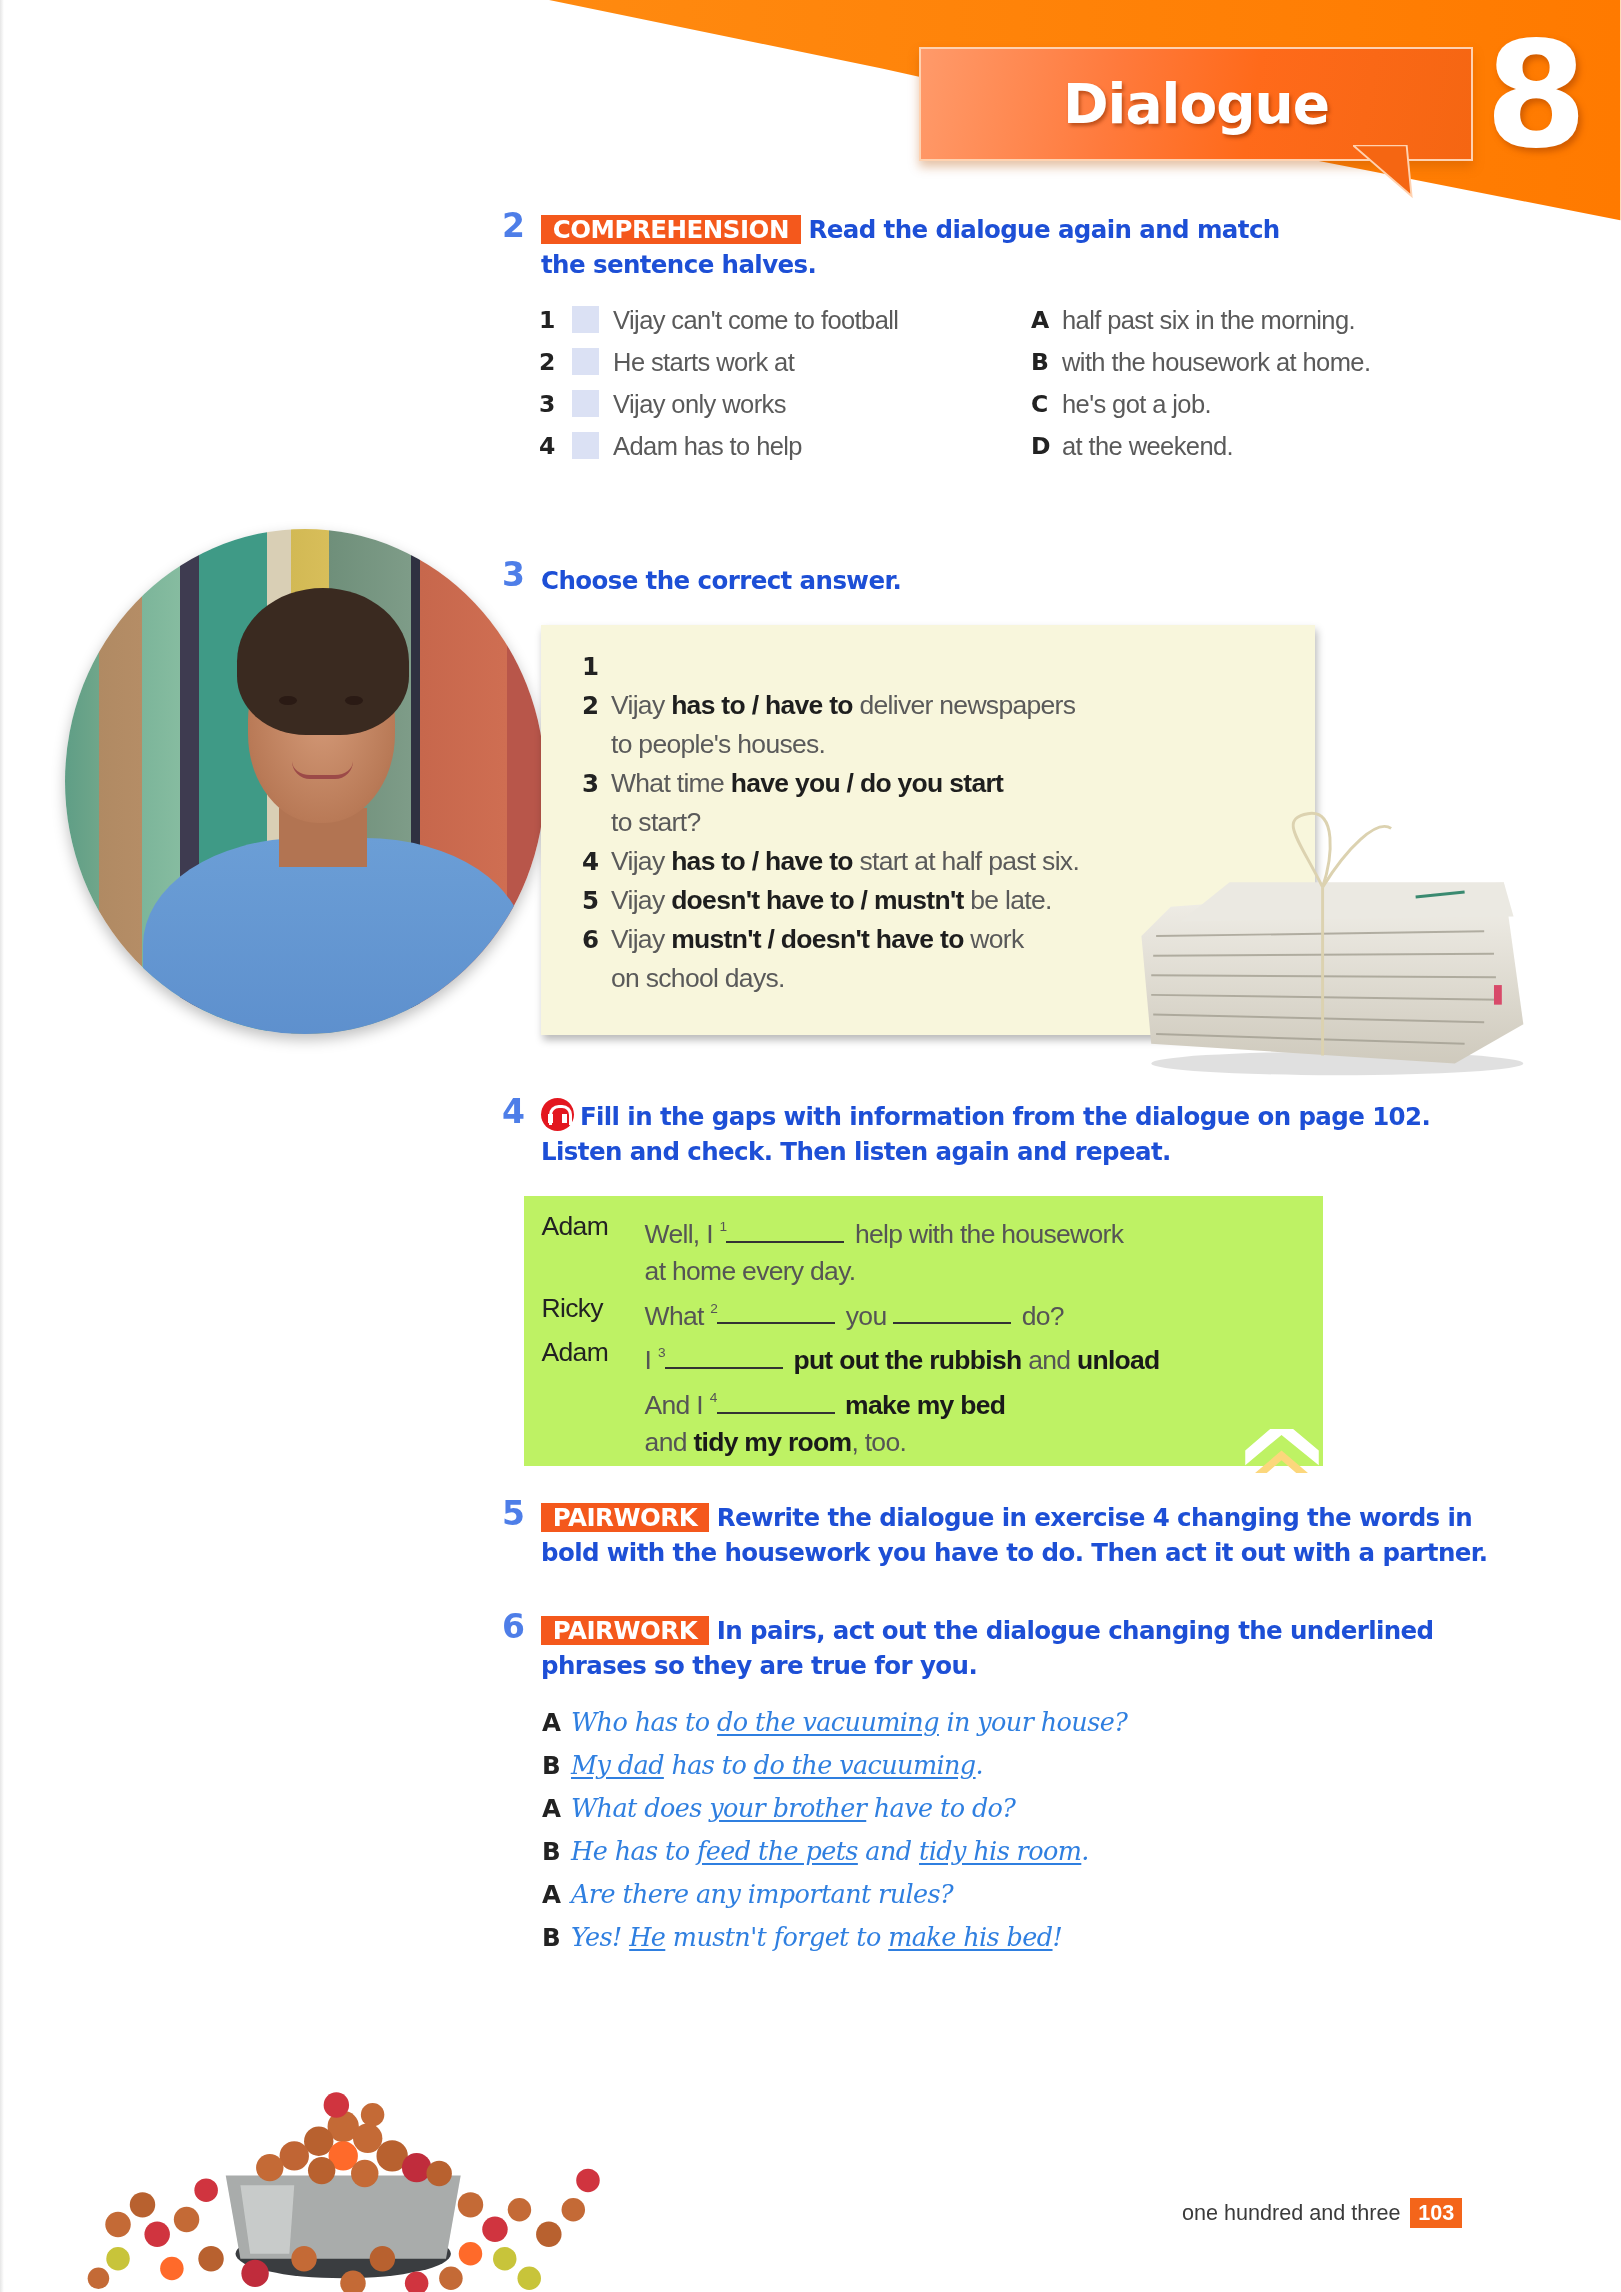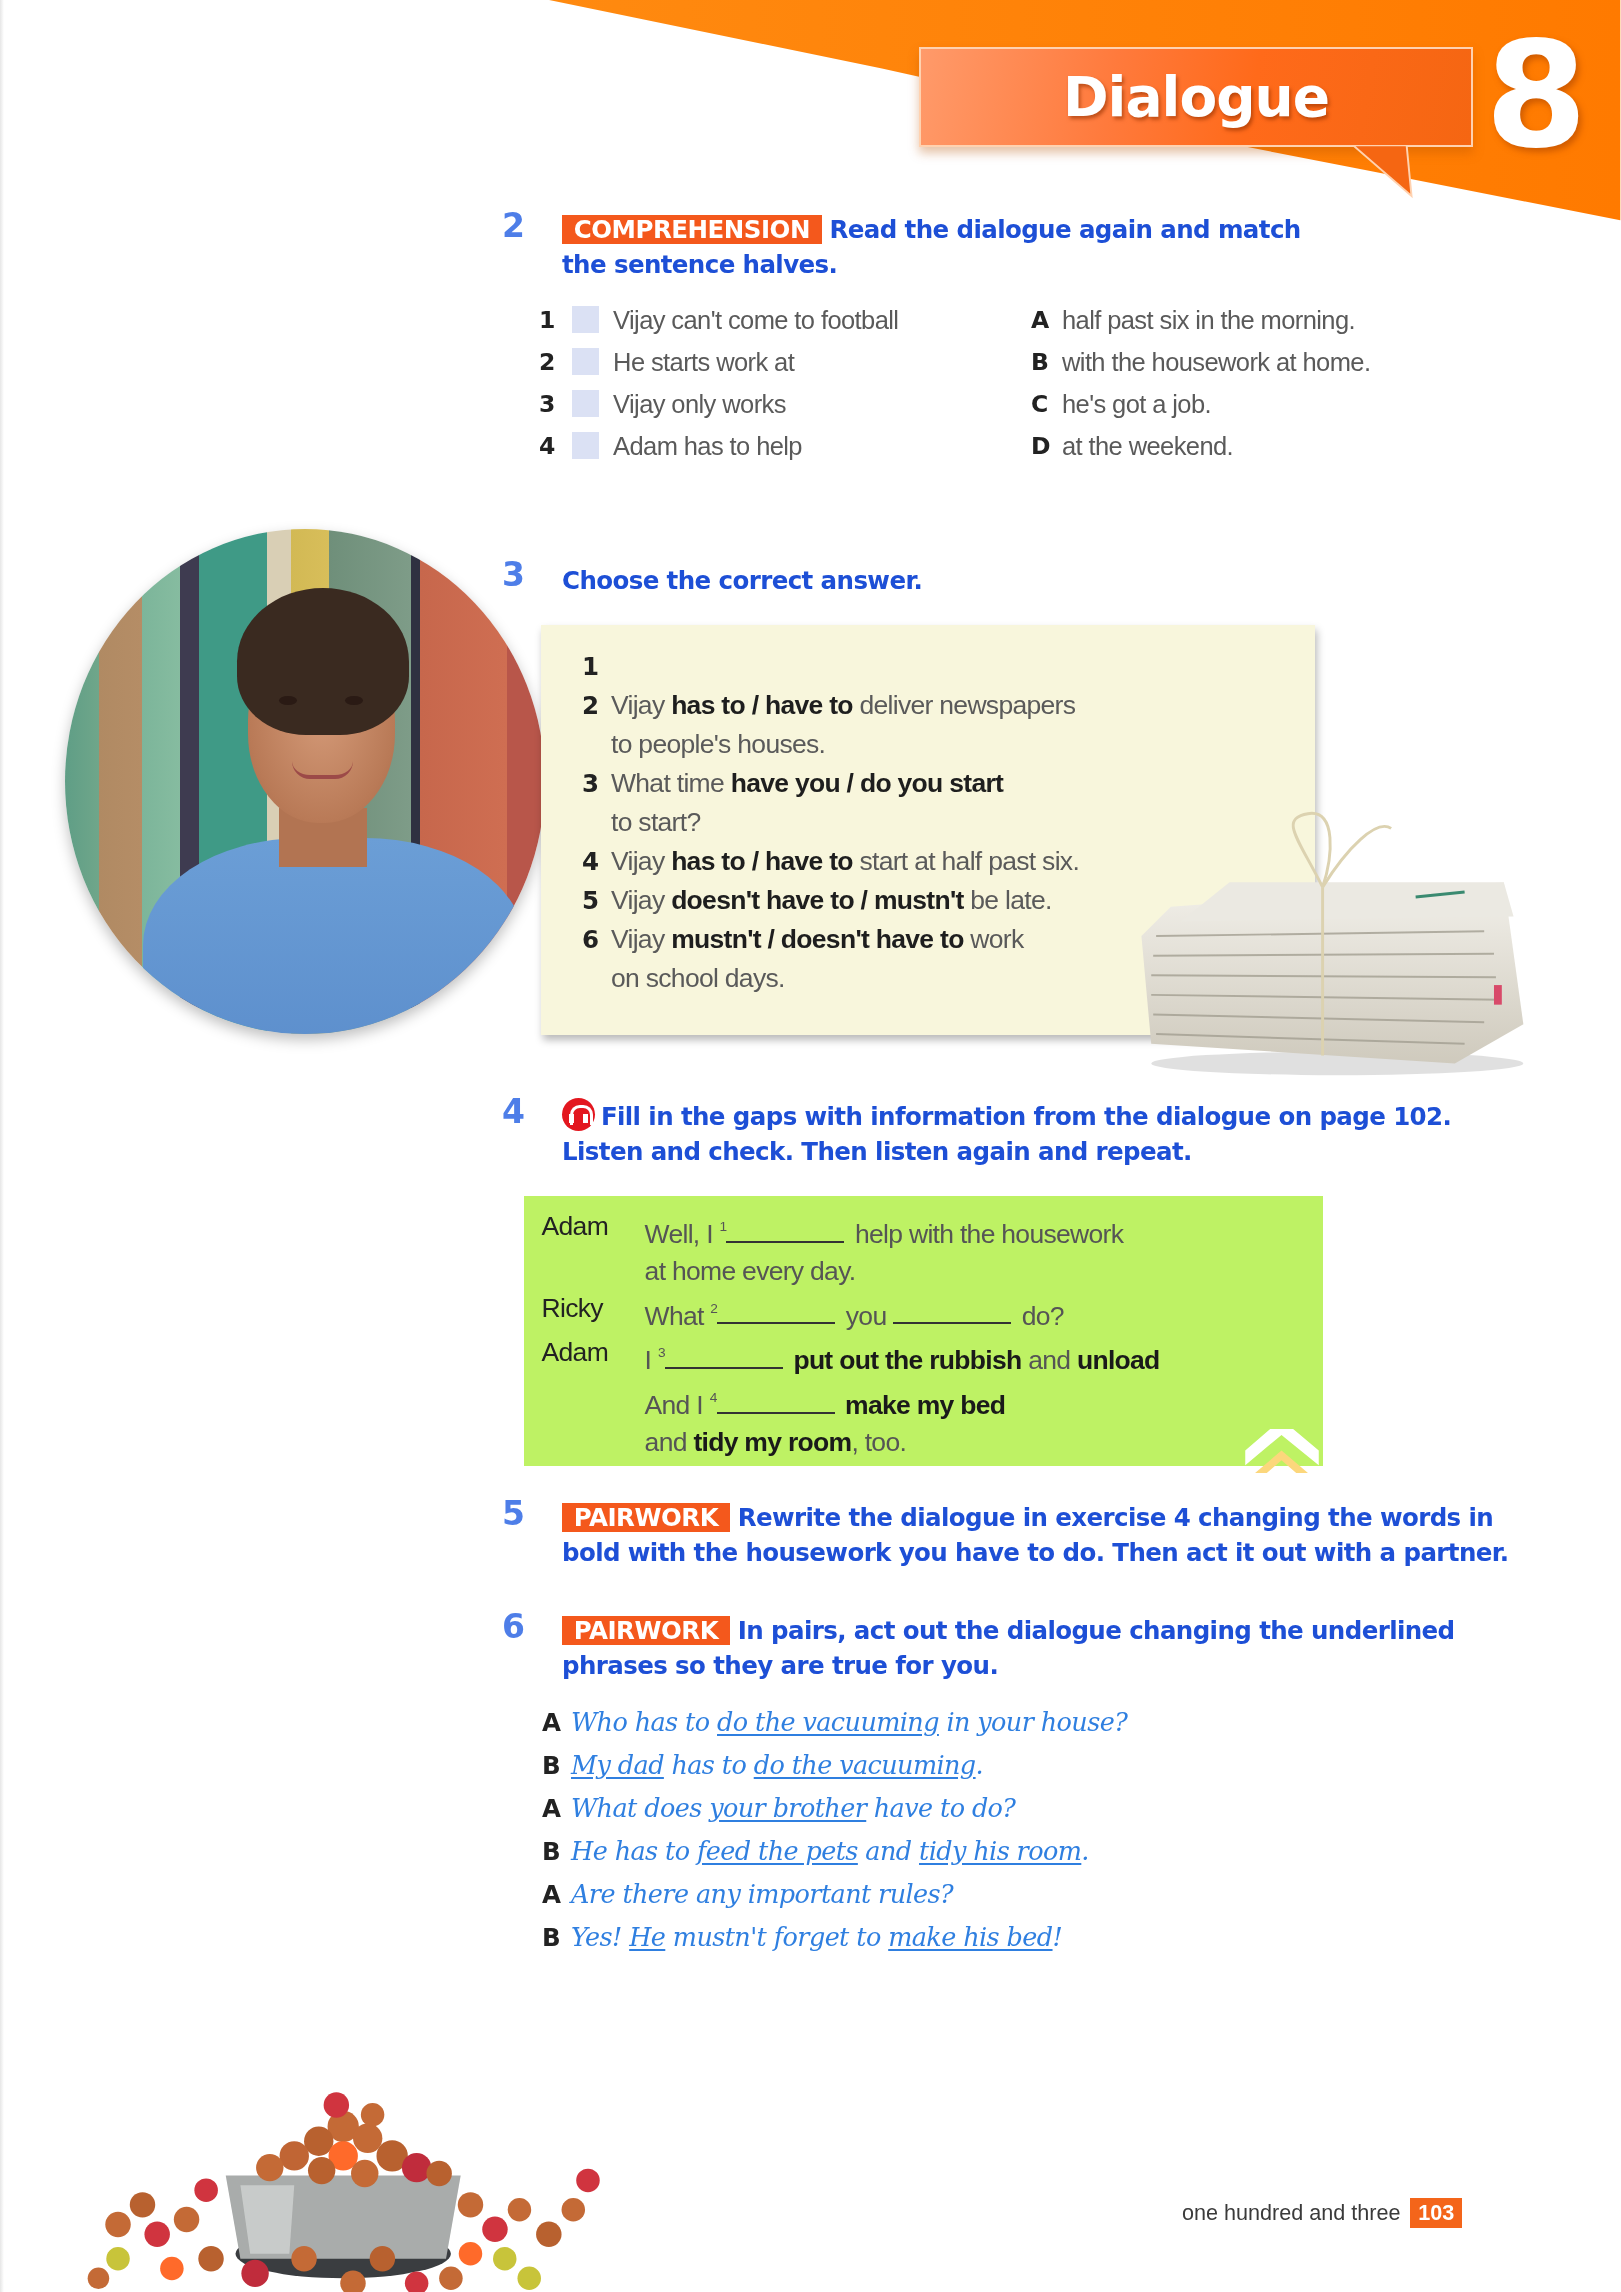--- a/index.html
+++ b/index.html
@@ -4,21 +4,21 @@
 <style>
   * { box-sizing: border-box; margin: 0; padding: 0; }
   html, body { width: 1621px; height: 2293px; background: #ffffff; overflow: hidden; }
   body { position: relative; font-family: "Liberation Sans", "DejaVu Sans", sans-serif; color: #3a3a3a; }
 
   
   .banner-bg {
     position: absolute; left: 0; top: 0; width: 1621px; height: 235px;
   }
   .title-box {
-    position: absolute; left: 919px; top: 47px; width: 554px; height: 100px;
+    position: absolute; left: 919px; top: 47px; width: 554px; height: 114px;
     background: linear-gradient(100deg, #ff9a6a 0%, #ff7a3c 35%, #ff6a1a 60%, #f56612 100%);
     border: 2px solid #ffd2b0;
     box-shadow: 0 5.9px 9.8px rgba(180,80,0,0.35);
     display: flex; align-items: center; justify-content: center;
   }
   .title-text {
     font-family: "DejaVu Sans", sans-serif; font-weight: bold; font-size: 55px; color: #ffffff;
     letter-spacing: -1px;
     text-shadow: 2px 2.9px 3.9px rgba(150,50,0,0.6);
   }
@@ -30,21 +30,21 @@
   }
 
   
   .ex { position: absolute; }
   .ex-num {
     position: absolute; font-family: "DejaVu Sans", sans-serif; font-weight: bold;
     font-size: 33px; color: #4e7ee8;
   }
   .ex-head {
     font-family: "DejaVu Sans", sans-serif; font-weight: bold; font-size: 24.5px;
-    color: #1d4fd6; line-height: 35px; letter-spacing: -0.6px; margin-left: 21px;
+    color: #1d4fd6; line-height: 35px; letter-spacing: -0.6px;
   }
   .tag {
     display: inline-block; background: #f4581c; color: #ffffff;
     padding: 0 11.8px; margin-right: 7.8px; font-weight: bold; font-size: 24.5px; line-height: 29px;
     letter-spacing: -0.5px;
   }
 
   
   .match-left { position: absolute; left: 539px; top: 299px; width: 461px; }
   .match-right { position: absolute; left: 1031px; top: 299px; width: 441px; }

